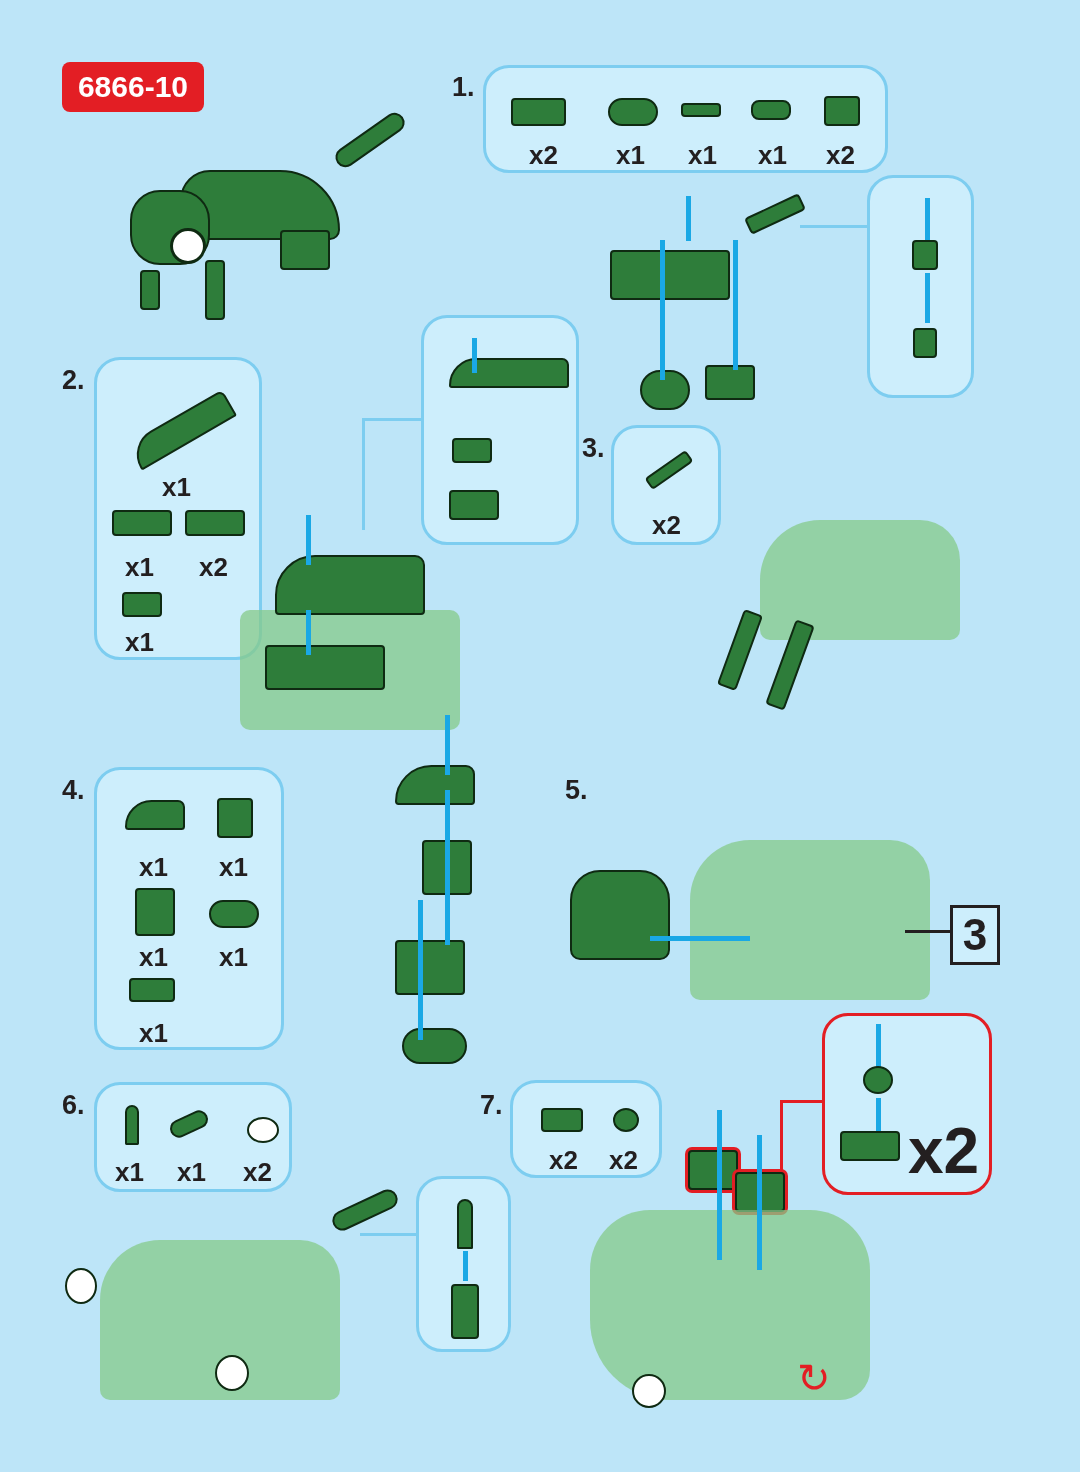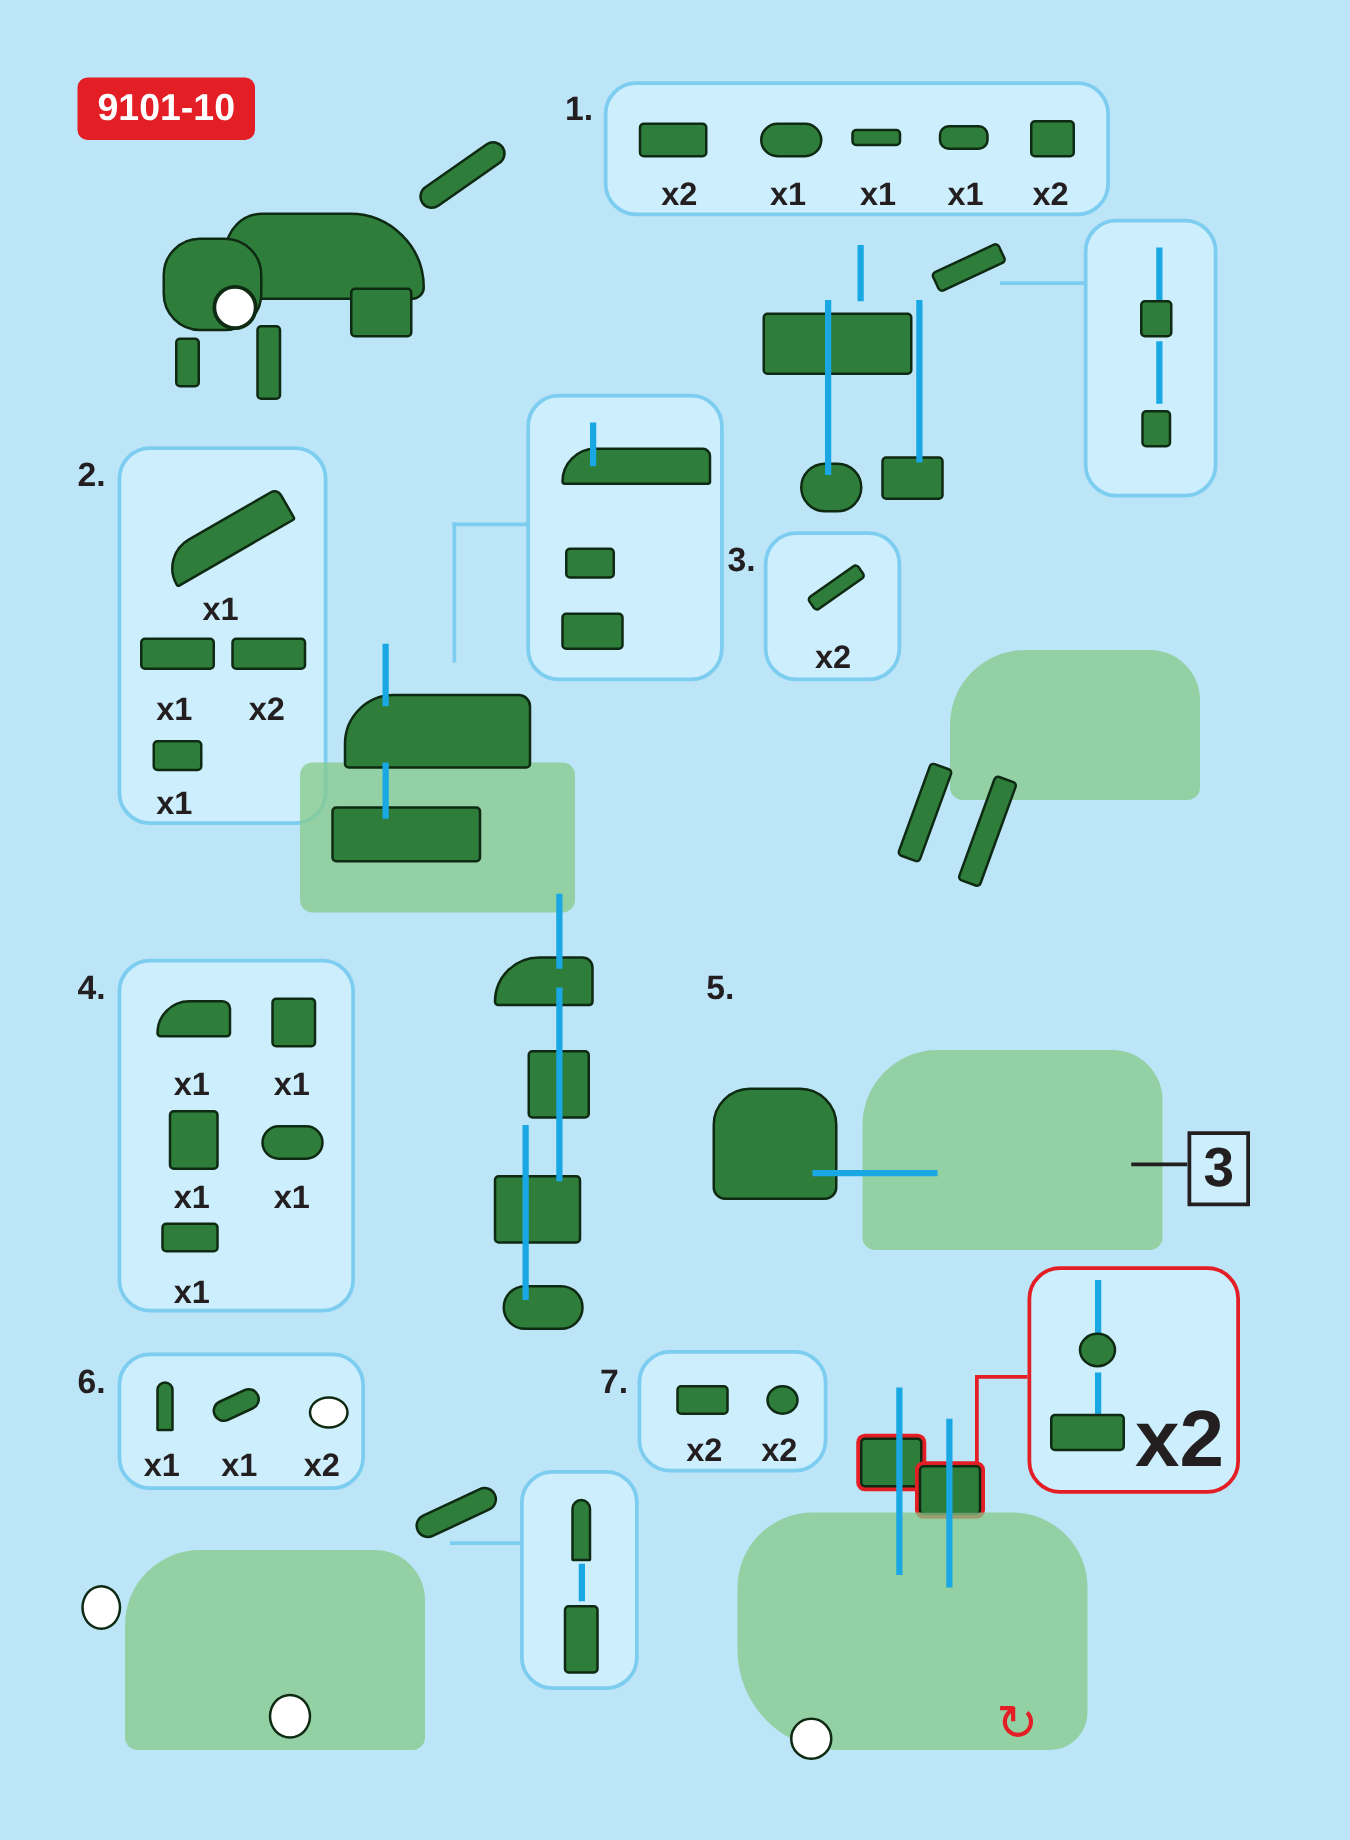--- a/index.html
+++ b/index.html
@@ -14,21 +14,21 @@
   .brick{position:absolute;background:#2e7d3a;border:2px solid #0f2a12;border-radius:4px;box-sizing:border-box;}
   .ghost{position:absolute;background:#86c98a;opacity:.75;border-radius:10px;}
   .arrow{position:absolute;background:#1aa8e5;width:5px;}
   .callout{position:absolute;background:#7dcdf0;}
   .stepbox3{position:absolute;border:3px solid #231f20;background:#cdeefc;font-weight:bold;font-size:44px;display:flex;align-items:center;justify-content:center;color:#231f20;box-sizing:border-box;}
   .rotate{font-size:40px;color:#e31e24;}
 </style>
 </head>
 <body>
 
-<div class="abs badge">9101-10</div>
+<div class="abs badge">6866-10</div>
 
 <div>
   <div class="brick" style="left:180px;top:170px;width:160px;height:70px;border-radius:30px 60px 10px 10px;"></div>
   <div class="brick" style="left:130px;top:190px;width:80px;height:75px;border-radius:30px;"></div>
   <div class="abs" style="left:170px;top:228px;width:30px;height:30px;border-radius:50%;background:#fff;border:3px solid #0f2a12;"></div>
   <div class="brick" style="left:330px;top:130px;width:80px;height:20px;transform:rotate(-35deg);border-radius:10px;"></div>
   <div class="brick" style="left:140px;top:270px;width:20px;height:40px;"></div>
   <div class="brick" style="left:205px;top:260px;width:20px;height:60px;"></div>
   <div class="brick" style="left:280px;top:230px;width:50px;height:40px;"></div>
 </div>

